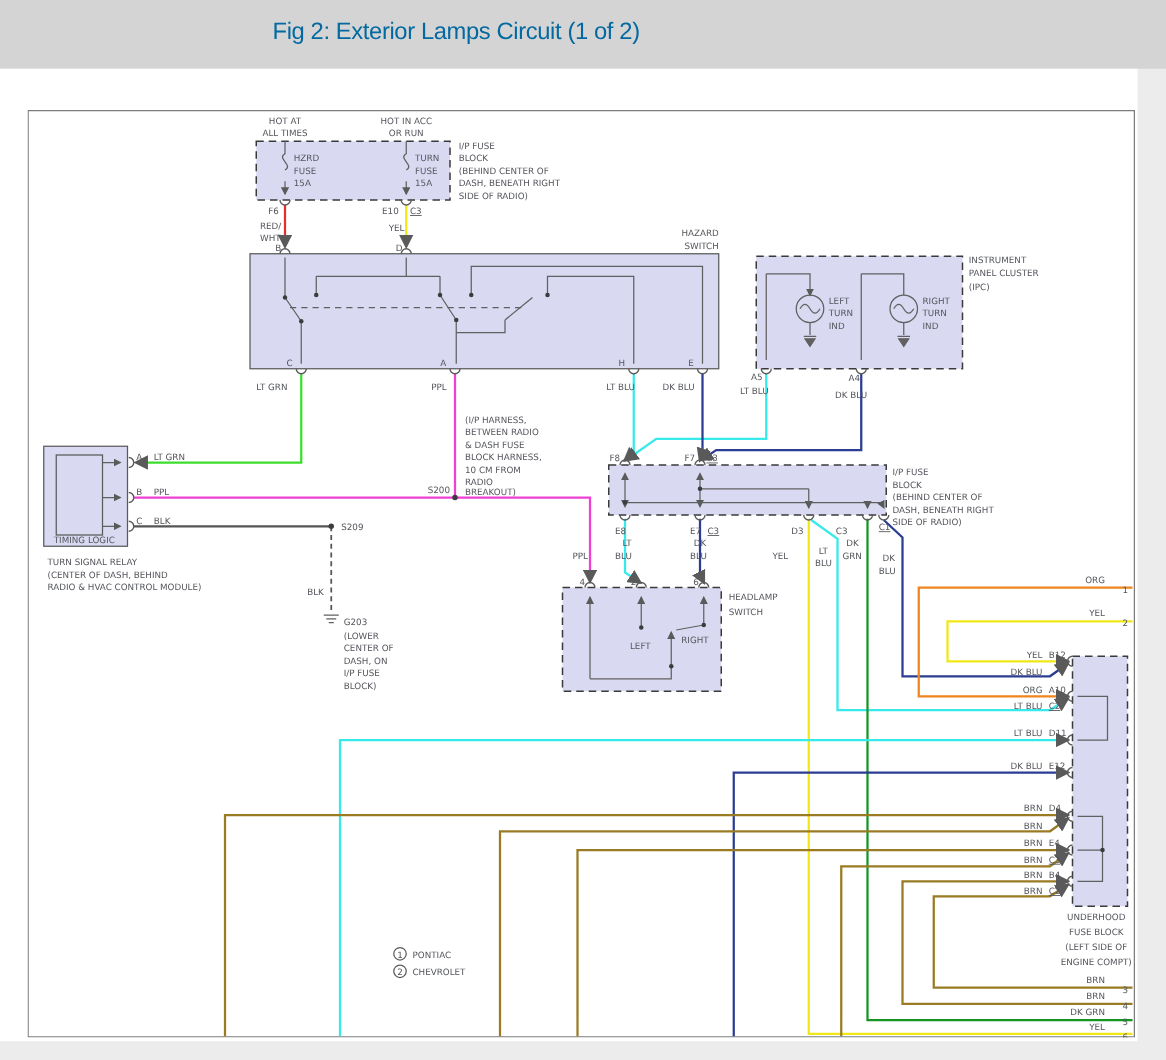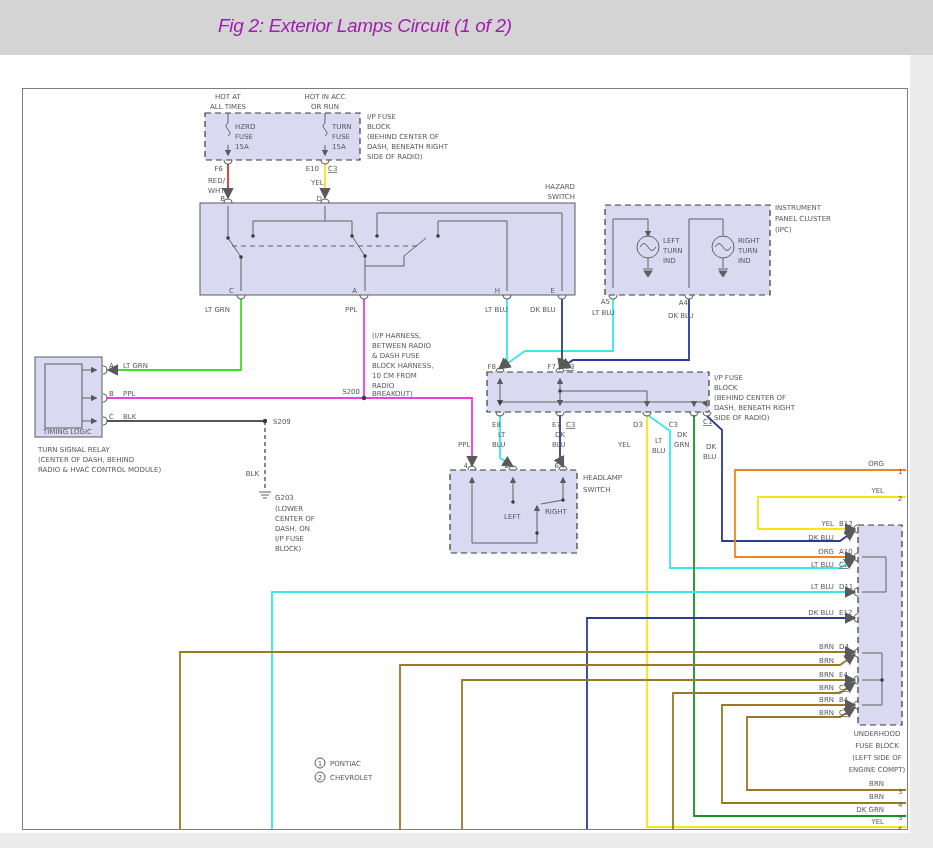--- a/index.html
+++ b/index.html
@@ -1,20 +1,20 @@
 <!DOCTYPE html>
 <html><head>
 <meta charset="utf-8">
 <style>
   html,body{margin:0;padding:0;}
   body{width:933px;height:848px;background:#ececec;overflow:hidden;position:relative;
        font-family:"Liberation Sans",sans-serif;}
   .header{position:absolute;left:0;top:0;width:933px;height:55px;background:#d4d4d4;}
-  .header .title{position:absolute;left:218px;top:15px;font-size:19px;color:#a21caf;
-       letter-spacing:-0.3px;font-family:"Liberation Sans",sans-serif;font-style:italic;}
+  .header .title{position:absolute;left:218px;top:15px;font-size:19px;color:#0369a1;
+       letter-spacing:-0.3px;font-family:"Liberation Sans",sans-serif;}
   .panel{position:absolute;left:0;top:55px;width:910px;height:778px;background:#ffffff;}
   .diagram{position:absolute;left:22px;top:88px;width:886px;height:742px;}
   svg text{font-family:"DejaVu Sans",sans-serif;font-size:7px;fill:#54565c;}
   svg text.u{text-decoration:underline;}
   .w{fill:none;stroke-width:1.8;}
   .g{fill:none;stroke:#606060;stroke-width:1;}
   .box-dash{stroke:#3a3a3a;stroke-width:1.2;stroke-dasharray:6 4;}
   .box-solid{stroke:#5a5a5a;stroke-width:1;}
 </style>
 </head>

